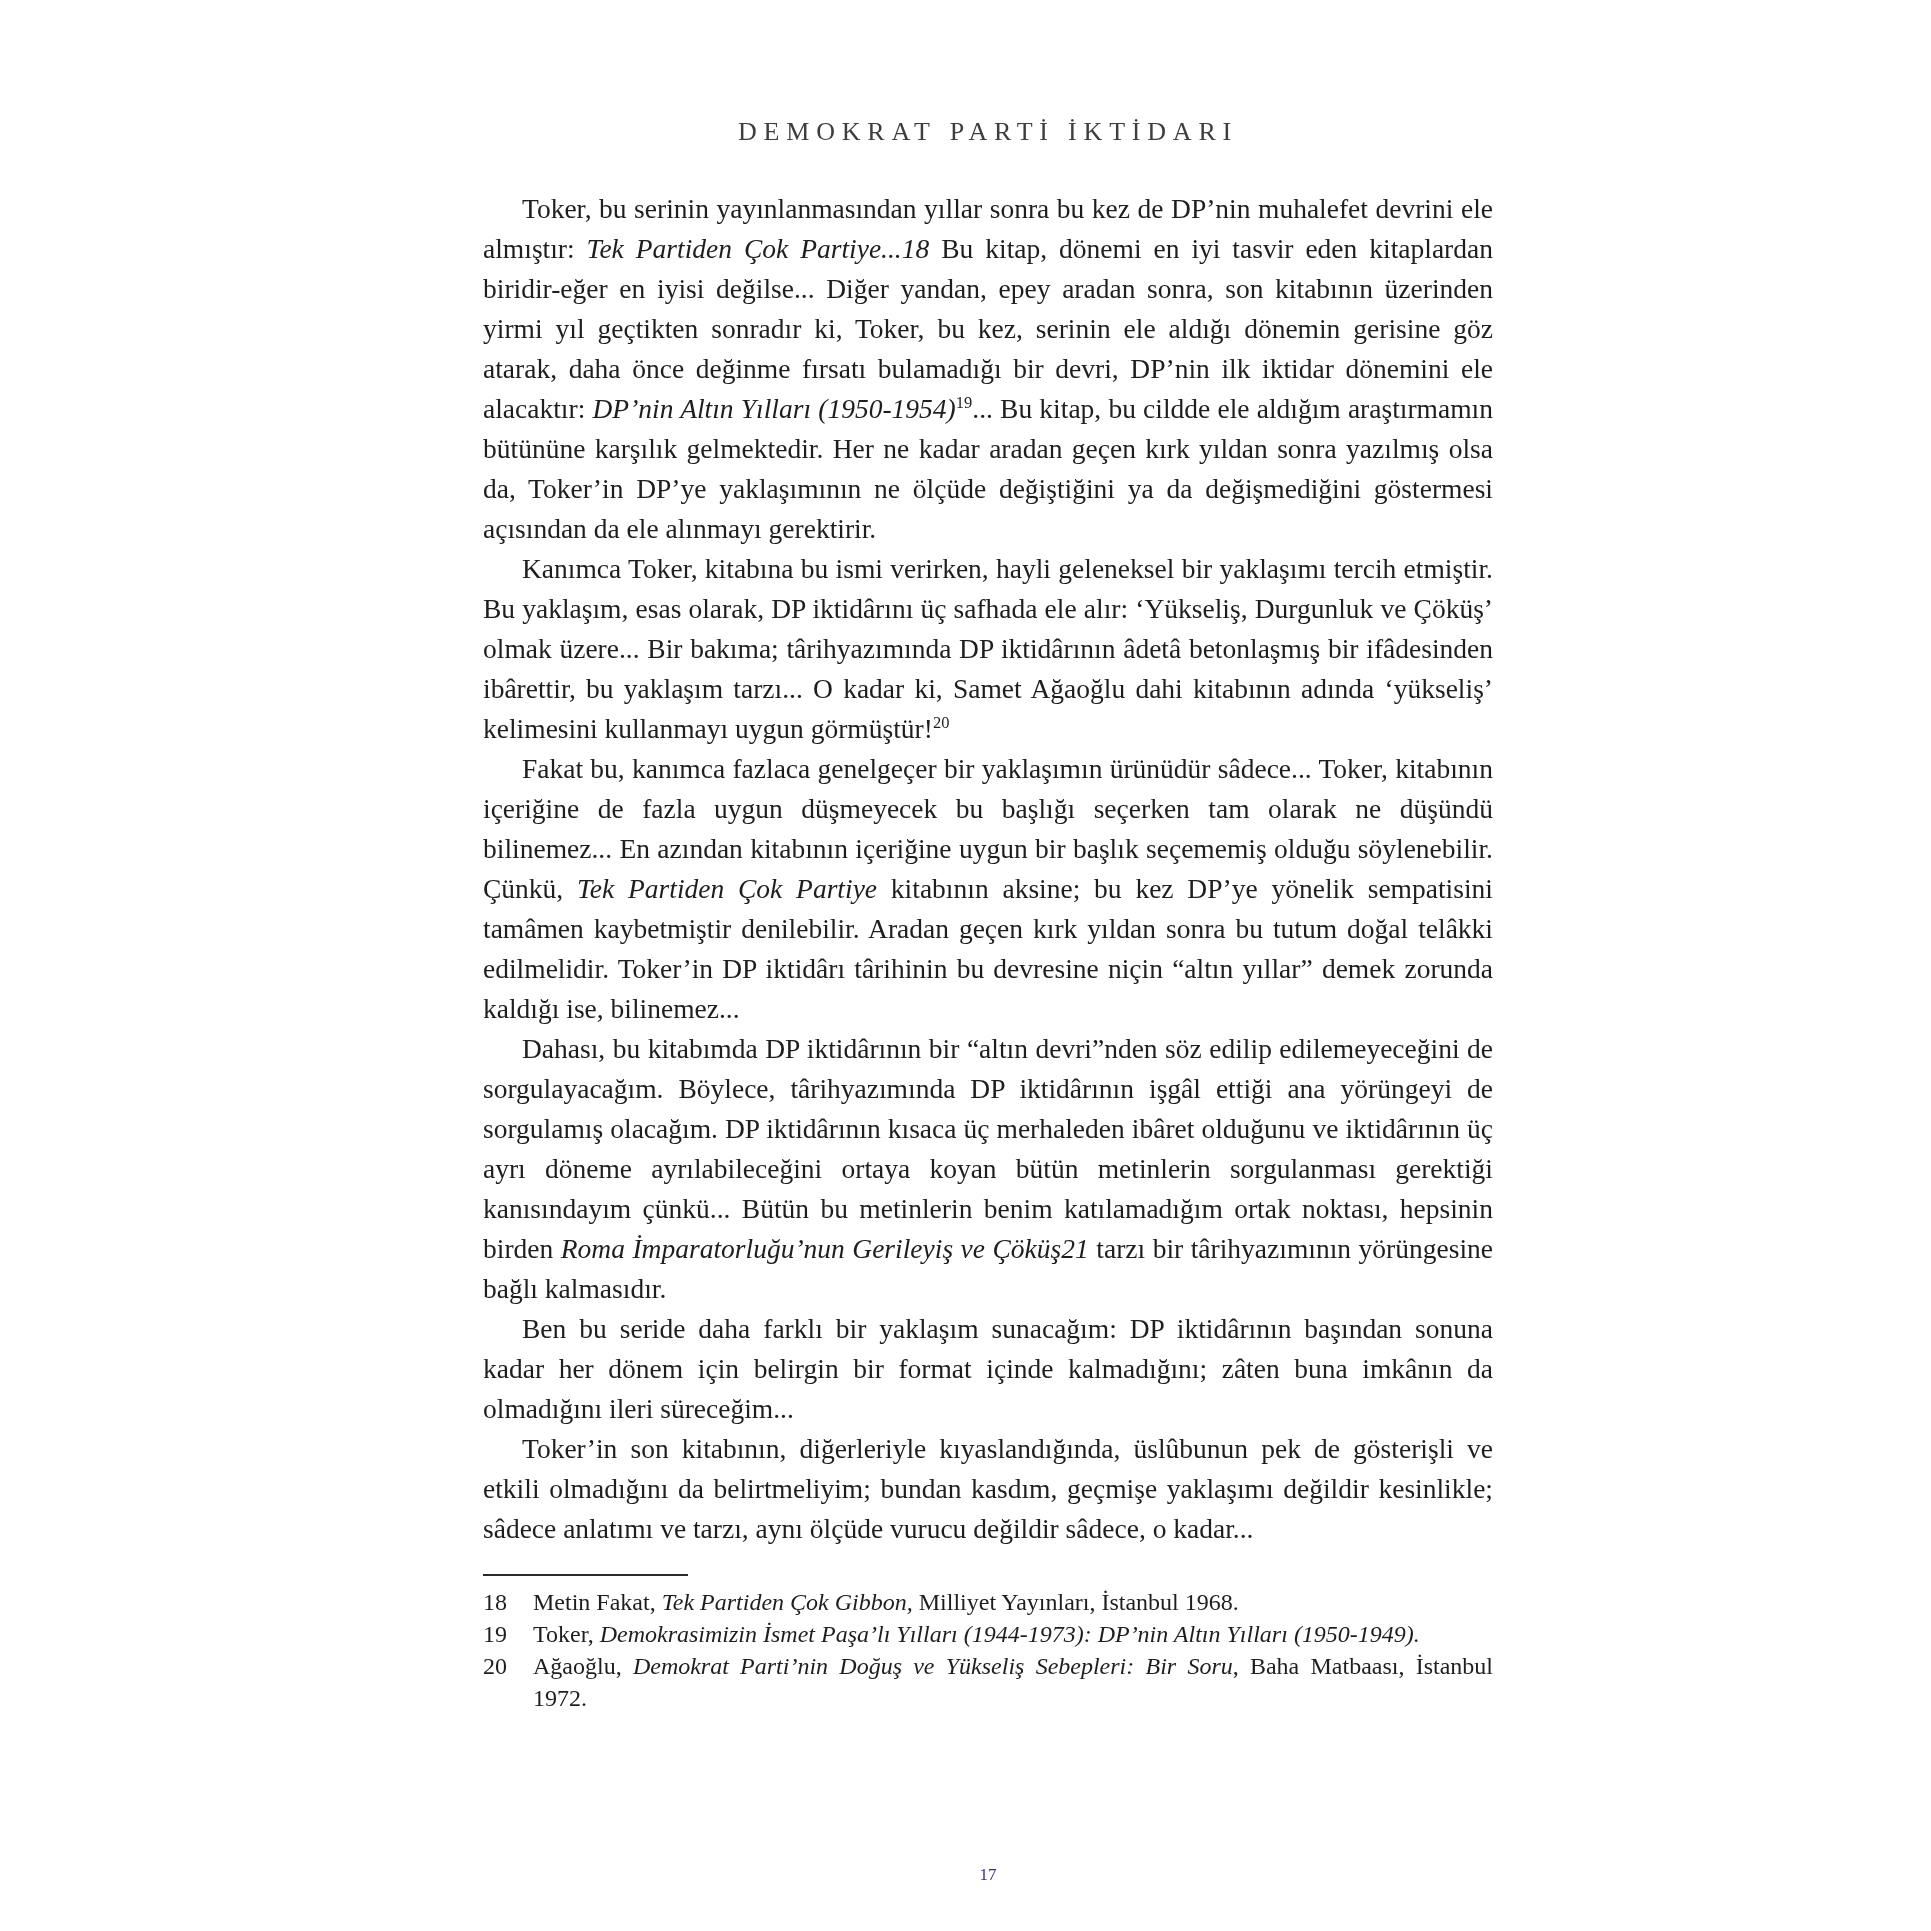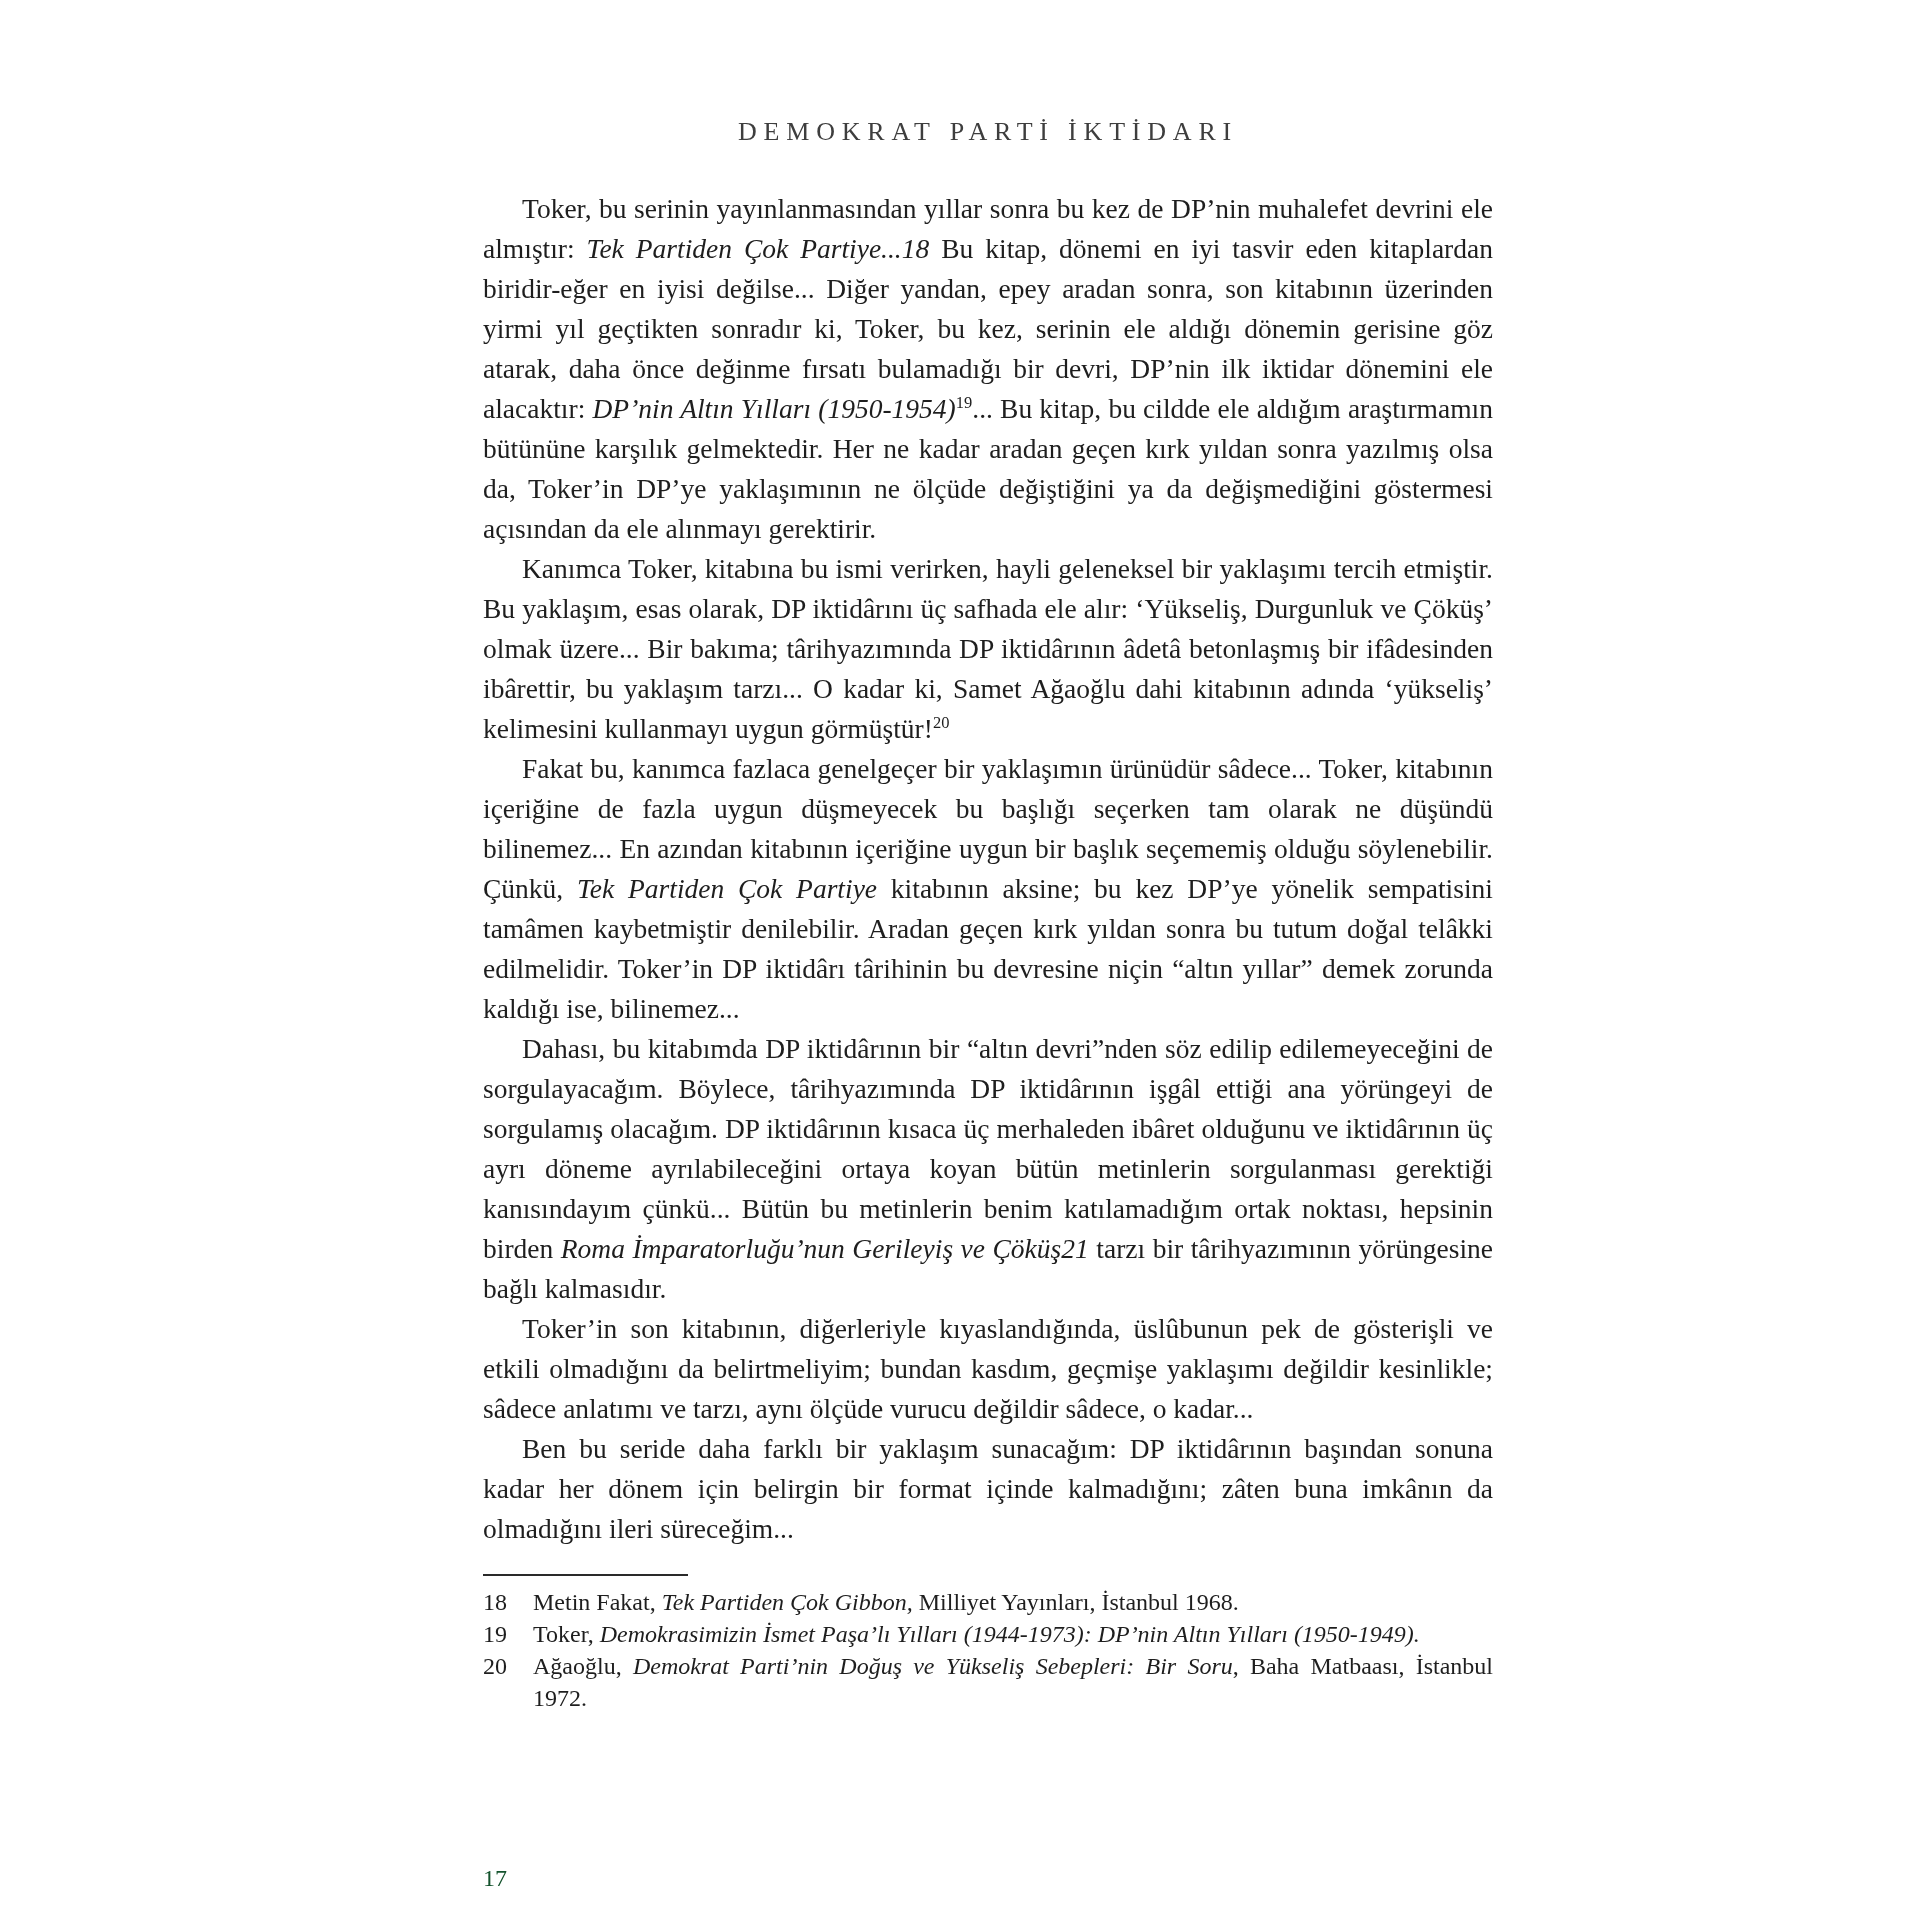--- a/index.html
+++ b/index.html
@@ -69,39 +69,39 @@
     top: 0;
   }
   .fn em {
     font-style: italic;
   }
   .page-number {
     position: absolute;
     top: 1833px;
     left: 483px;
     width: 1010px;
-    text-align: left;
-    font-size: 24px;
-    color: #14532d;
+    text-align: center;
+    font-size: 17px;
+    color: #4c1d95;
   }
 </style>
 </head>
 <body>
 
 <div class="page">
   <div class="content">
     <div class="running-head">DEMOKRAT PARTİ İKTİDARI</div>
 
     <div class="text-block" id="paragraphs">
         <p class="para"><span>Toker, bu serinin yayınlanmasından yıllar sonra bu kez de DP’nin muhalefet devrini ele almıştır: </span><em>Tek Partiden Çok Partiye...18</em><span> Bu kitap, dönemi en iyi tasvir eden kitaplardan biridir-eğer en iyisi değilse... Diğer yandan, epey aradan sonra, son kitabının üzerinden yirmi yıl geçtikten sonradır ki, Toker, bu kez, serinin ele aldığı dönemin gerisine göz atarak, daha önce değinme fırsatı bulamadığı bir devri, DP’nin ilk iktidar dönemini ele alacaktır: </span><em>DP’nin Altın Yılları (1950-1954)</em><sup class="fnref">19</sup><span>... Bu kitap, bu cildde ele aldığım araştırmamın bütününe karşılık gelmektedir. Her ne kadar aradan geçen kırk yıldan sonra yazılmış olsa da, Toker’in DP’ye yaklaşımının ne ölçüde değiştiğini ya da değişmediğini göstermesi açısından da ele alınmayı gerektirir.</span></p>
         <p class="para"><span>Kanımca Toker, kitabına bu ismi verirken, hayli geleneksel bir yaklaşımı tercih etmiştir. Bu yaklaşım, esas olarak, DP iktidârını üç safhada ele alır: ‘Yükseliş, Durgunluk ve Çöküş’ olmak üzere... Bir bakıma; târihyazımında DP iktidârının âdetâ betonlaşmış bir ifâdesinden ibârettir, bu yaklaşım tarzı... O kadar ki, Samet Ağaoğlu dahi kitabının adında ‘yükseliş’ kelimesini kullanmayı uygun görmüştür!</span><sup class="fnref">20</sup></p>
         <p class="para"><span>Fakat bu, kanımca fazlaca genelgeçer bir yaklaşımın ürünüdür sâdece... Toker, kitabının içeriğine de fazla uygun düşmeyecek bu başlığı seçerken tam olarak ne düşündü bilinemez... En azından kitabının içeriğine uygun bir başlık seçememiş olduğu söylenebilir. Çünkü, </span><em>Tek Partiden Çok Partiye</em><span> kitabının aksine; bu kez DP’ye yönelik sempatisini tamâmen kaybetmiştir denilebilir. Aradan geçen kırk yıldan sonra bu tutum doğal telâkki edilmelidir. Toker’in DP iktidârı târihinin bu devresine niçin “altın yıllar” demek zorunda kaldığı ise, bilinemez...</span></p>
         <p class="para"><span>Dahası, bu kitabımda DP iktidârının bir “altın devri”nden söz edilip edilemeyeceğini de sorgulayacağım. Böylece, târihyazımında DP iktidârının işgâl ettiği ana yörüngeyi de sorgulamış olacağım. DP iktidârının kısaca üç merhaleden ibâret olduğunu ve iktidârının üç ayrı döneme ayrılabileceğini ortaya koyan bütün metinlerin sorgulanması gerektiği kanısındayım çünkü... Bütün bu metinlerin benim katılamadığım ortak noktası, hepsinin birden </span><em>Roma İmparatorluğu’nun Gerileyiş ve Çöküş21</em><span> tarzı bir târihyazımının yörüngesine bağlı kalmasıdır.</span></p>
+        <p class="para"><span>Ben bu seride daha farklı bir yaklaşım sunacağım: DP iktidârının başından sonuna kadar her dönem için belirgin bir format içinde kalmadığını; zâten buna imkânın da olmadığını ileri süreceğim...</span></p>
         <p class="para"><span>Toker’in son kitabının, diğerleriyle kıyaslandığında, üslûbunun pek de gösterişli ve etkili olmadığını da belirtmeliyim; bundan kasdım, geçmişe yaklaşımı değildir kesinlikle; sâdece anlatımı ve tarzı, aynı ölçüde vurucu değildir sâdece, o kadar...</span></p>
-        <p class="para"><span>Ben bu seride daha farklı bir yaklaşım sunacağım: DP iktidârının başından sonuna kadar her dönem için belirgin bir format içinde kalmadığını; zâten buna imkânın da olmadığını ileri süreceğim...</span></p>
       </div>
 
     <div class="footnote-rule"></div>
 
     <div class="footnotes" id="footnotes">
         <p class="fn"><span class="fn-num">18</span><span>Metin Fakat, </span><em>Tek Partiden Çok Gibbon,</em><span> Milliyet Yayınları, İstanbul 1968.</span></p>
         <p class="fn"><span class="fn-num">19</span><span>Toker, </span><em>Demokrasimizin İsmet Paşa’lı Yılları (1944-1973): DP’nin Altın Yılları (1950-1949).</em></p>
         <p class="fn"><span class="fn-num">20</span><span>Ağaoğlu, </span><em>Demokrat Parti’nin Doğuş ve Yükseliş Sebepleri: Bir Soru</em><span>, Baha Matbaası, İstanbul 1972.</span></p>
       </div>
   </div>

